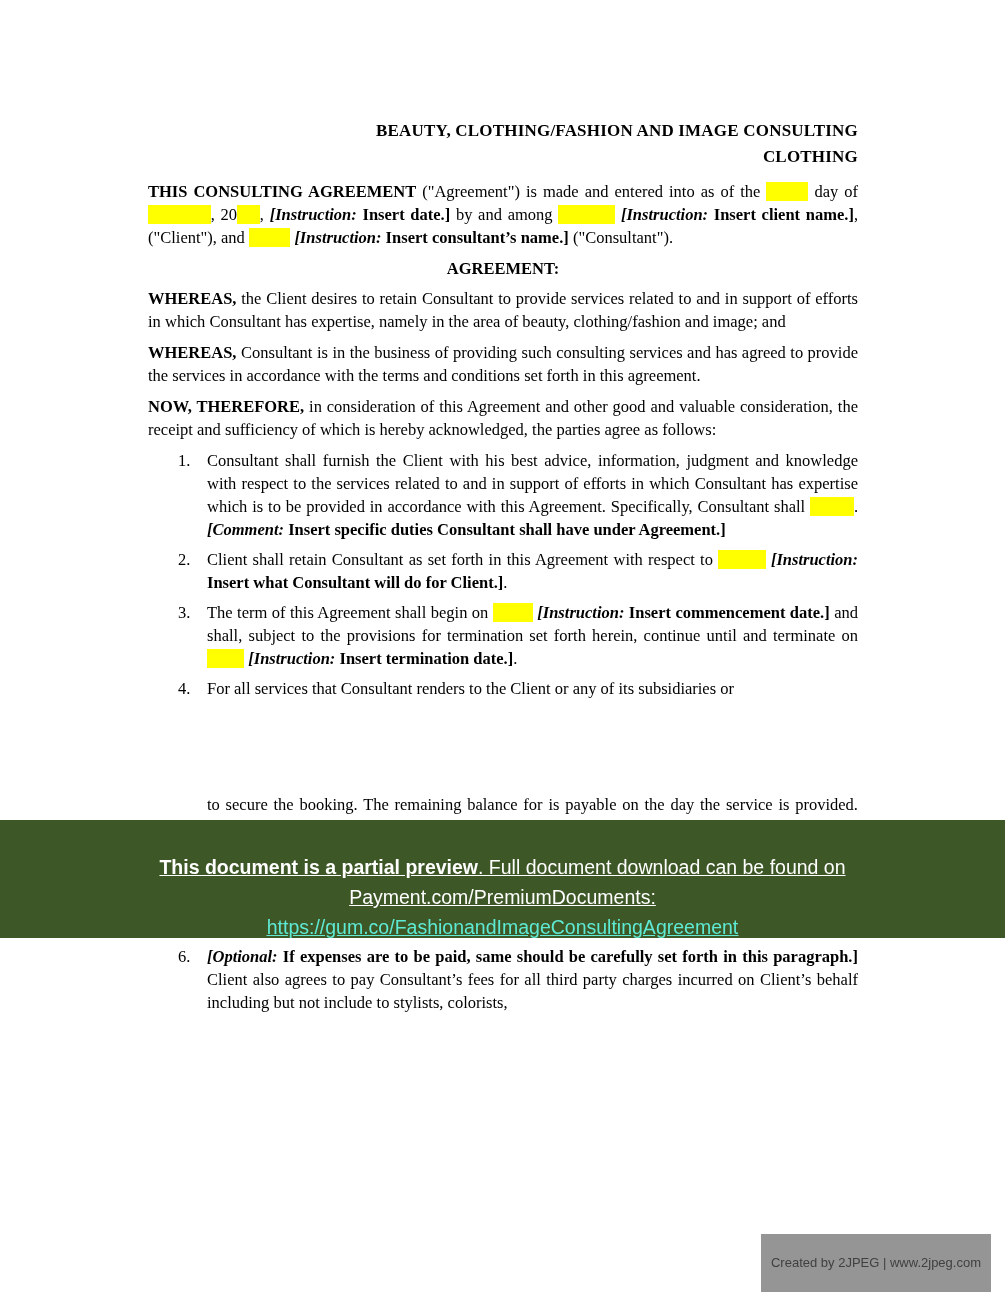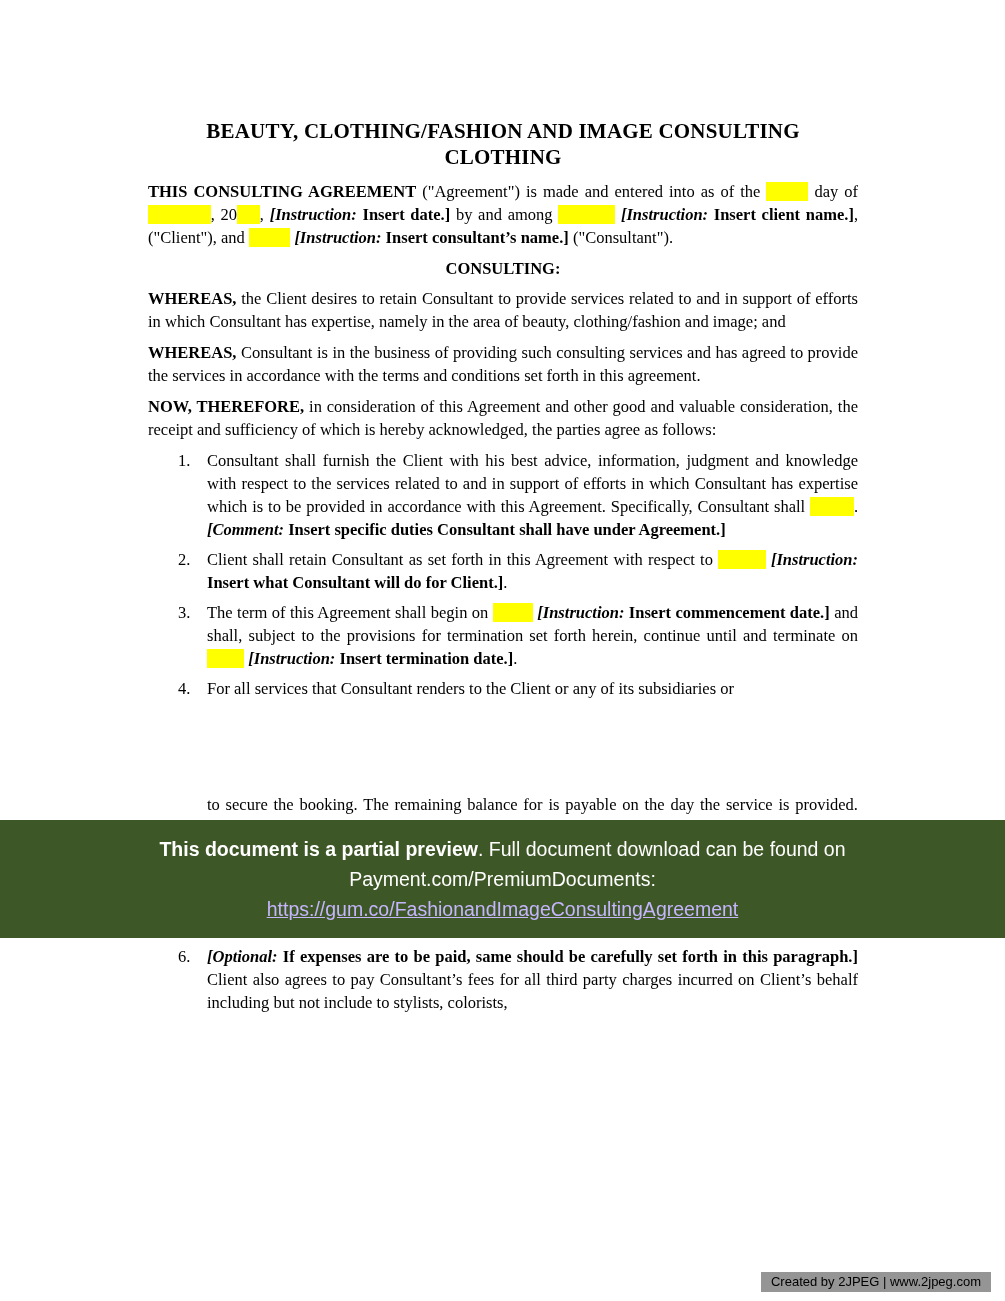--- a/index.html
+++ b/index.html
@@ -10,60 +10,60 @@
     font-family: "Liberation Serif", serif;
     color: #000000;
   }
   .page { position: absolute; left: 0; top: 0; width: 1005px; height: 1301px; background: #ffffff; }
 
   .doc {
     position: absolute; left: 148px; top: 118px; width: 710px;
     font-size: 16.5px; line-height: 23px; text-align: justify;
   }
   .doc-title {
-    font-weight: bold; font-size: 21px; line-height: 26px;
-    text-align: center; margin-bottom: 10px; letter-spacing: 0.2px;
+    font-weight: bold; font-size: 17px; line-height: 26px;
+    text-align: right; margin-bottom: 10px; letter-spacing: 0.2px;
   }
   .doc-heading { font-weight: bold; text-align: center; margin-bottom: 7px; }
   .para { margin-bottom: 8px; }
   .list-item { position: relative; padding-left: 59px; margin-bottom: 7px; }
   .list-item .num { position: absolute; left: 30px; top: 0; }
   .seg.b { font-weight: bold; }
   .seg.i { font-style: italic; }
   .seg.hl { background: #ffff00; }
   .gap { height: 86px; }
 
   .banner {
     position: absolute; left: 0; top: 820px; width: 1005px; height: 118px;
     background: #3e5727; color: #ffffff; z-index: 10;
     text-align: center; font-family: "Liberation Sans", sans-serif;
-    font-size: 19.5px; line-height: 30px; padding-top: 14px;
+    font-size: 19.5px; line-height: 30px; padding-top: 32px; text-decoration: underline;
   }
   .banner .bb { font-weight: bold; }
-  .banner-link { color: #c4b5fd; text-decoration: underline; cursor: pointer; }
+  .banner-link { color: #5eead4; text-decoration: underline; cursor: pointer; }
 
   .watermark {
     position: absolute; right: 14px; bottom: 9px; z-index: 11;
-    background: rgba(130,130,130,0.85); color: #000000;
+    background: rgba(130,130,130,0.85); color: #404040;
     font-family: "Liberation Sans", sans-serif; font-size: 13px;
-    line-height: 18px; padding: 1px 10px;
+    line-height: 18px; padding: 20px 10px;
   }
 </style>
 </head>
 <body>
 
 <div class="page">
 
   <div class="doc" id="doc-content">
       <div class="doc-title">
         <div>BEAUTY, CLOTHING/FASHION AND IMAGE CONSULTING</div>
         <div>CLOTHING</div>
       </div>
       <div class="para"><span class="seg b">THIS CONSULTING AGREEMENT</span><span class="seg"> ("Agreement") is made and entered into as of the </span><span class="seg hl">&nbsp;&nbsp;&nbsp;&nbsp;&nbsp;&nbsp;&nbsp;</span><span class="seg"> day of </span><span class="seg hl">&nbsp;&nbsp;&nbsp;&nbsp;&nbsp;&nbsp;&nbsp;&nbsp;&nbsp;&nbsp;&nbsp;</span><span class="seg">, 20</span><span class="seg hl">&nbsp;&nbsp;&nbsp;&nbsp;</span><span class="seg">, </span><span class="seg b i">[Instruction:</span><span class="seg b"> Insert date.]</span><span class="seg"> by and among </span><span class="seg hl">&nbsp;&nbsp;&nbsp;&nbsp;&nbsp;&nbsp;&nbsp;&nbsp;&nbsp;&nbsp;</span><span class="seg"> </span><span class="seg b i">[Instruction:</span><span class="seg b"> Insert client name.]</span><span class="seg">, ("Client"), and </span><span class="seg hl">&nbsp;&nbsp;&nbsp;&nbsp;&nbsp;&nbsp;&nbsp;&nbsp;&nbsp;&nbsp;</span><span class="seg"> </span><span class="seg b i">[Instruction:</span><span class="seg b"> Insert consultant’s name.]</span><span class="seg"> ("Consultant").</span></div>
-      <div class="doc-heading">CONSULTING:</div>
+      <div class="doc-heading">AGREEMENT:</div>
       <div class="para"><span class="seg b">WHEREAS,</span><span class="seg"> the Client desires to retain Consultant to provide services related to and in support of efforts in which Consultant has expertise, namely in the area of beauty, clothing/fashion and image;  and</span></div>
       <div class="para"><span class="seg b">WHEREAS,</span><span class="seg"> Consultant is in the business of providing such consulting services and has agreed to provide the services in accordance with the terms and conditions set forth in this agreement.</span></div>
       <div class="para"><span class="seg b">NOW, THEREFORE,</span><span class="seg"> in consideration of this Agreement and other good and valuable consideration, the receipt and sufficiency of which is hereby acknowledged, the parties agree as follows:</span></div>
       <div class="list-item"><span class="num">1.</span><span class="seg">Consultant shall furnish the Client with his best advice, information, judgment and knowledge with respect to the services related to and in support of efforts in which Consultant has expertise which is to be provided in accordance with this Agreement.  Specifically, Consultant shall </span><span class="seg hl">&nbsp;&nbsp;&nbsp;&nbsp;&nbsp;&nbsp;&nbsp;&nbsp;&nbsp;</span><span class="seg">.  </span><span class="seg b i">[Comment:</span><span class="seg b"> Insert specific duties Consultant shall have under Agreement.]</span></div>
       <div class="list-item"><span class="num">2.</span><span class="seg">Client shall retain Consultant as set forth in this Agreement with respect to </span><span class="seg hl">&nbsp;&nbsp;&nbsp;&nbsp;&nbsp;&nbsp;&nbsp;&nbsp;&nbsp;</span><span class="seg"> </span><span class="seg b i">[Instruction:</span><span class="seg b"> Insert what Consultant will do for Client.]</span><span class="seg">.</span></div>
       <div class="list-item"><span class="num">3.</span><span class="seg">The term of this Agreement shall begin on </span><span class="seg hl">&nbsp;&nbsp;&nbsp;&nbsp;&nbsp;&nbsp;&nbsp;&nbsp;&nbsp;</span><span class="seg"> </span><span class="seg b i">[Instruction:</span><span class="seg b"> Insert commencement date.]</span><span class="seg"> and shall, subject to the provisions for termination set forth herein, continue until and terminate on </span><span class="seg hl">&nbsp;&nbsp;&nbsp;&nbsp;&nbsp;&nbsp;&nbsp;&nbsp;&nbsp;</span><span class="seg"> </span><span class="seg b i">[Instruction:</span><span class="seg b"> Insert termination date.]</span><span class="seg">.</span></div>
       <div class="list-item"><span class="num">4.</span><span class="seg">For all services that Consultant renders to the Client or any of its subsidiaries or</span></div>
       <div class="gap" style="height: 86px;"></div>
       <div class="list-item"><span class="seg">to secure the booking.  The remaining balance for is payable on the day the service is provided.  Payment is accepted by cash or Client’s good check, subject to collection. </span><span class="seg b i">[Comment:</span><span class="seg b"> Consultant may wish to include language regarding rescheduled/cancelled bookings and if same will be charged to Client.]</span></div>
       <div class="list-item"><span class="num">5.</span><span class="seg">Client shall be solely responsible for the cost and expense of any and all products and/or services which Client chooses to purchase upon Consultant’s advice.</span></div>

